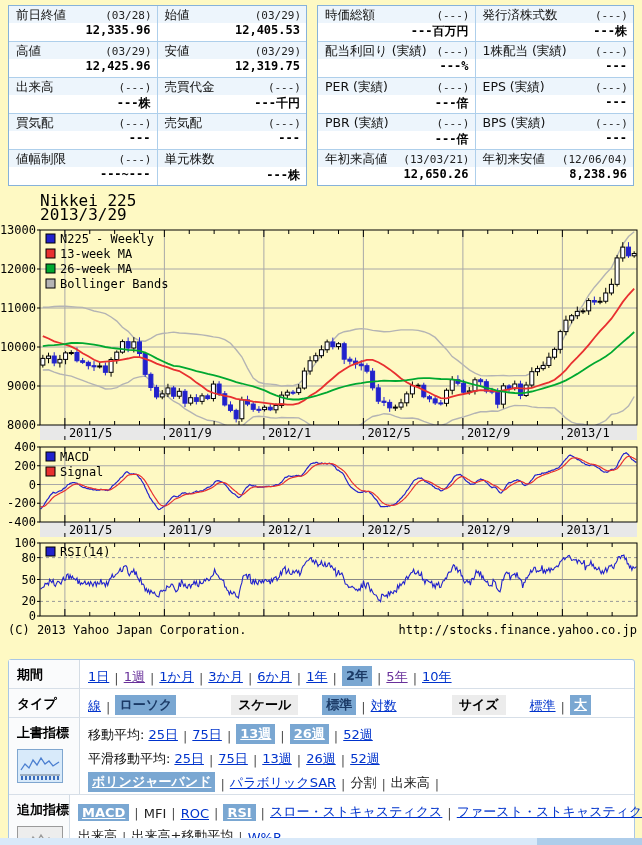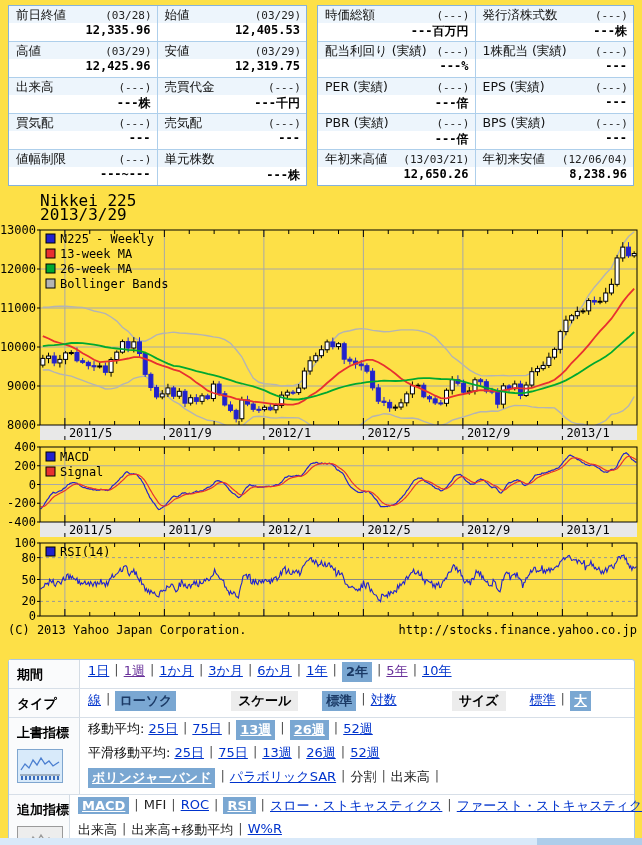--- a/index.html
+++ b/index.html
@@ -1,17 +1,17 @@
 <!DOCTYPE html>
 <html><head>
 <meta charset="utf-8">
 <style>
   html,body{margin:0;padding:0;background:#fff;}
   body{font-family:"DejaVu Sans",sans-serif;color:#000;}
-  .page{position:relative;width:642px;height:845px;background:#fde047;overflow:hidden;}
+  .page{position:relative;width:642px;height:845px;background:#fef9c3;overflow:hidden;}
 
   
   .qtable{position:absolute;border:1px solid #86b2da;background:#fff;display:grid;grid-template-columns:1fr 1fr;}
   .qcell{border-right:1px solid #aecfeb;border-bottom:1px solid #aecfeb;}
   .qcell:nth-child(2n){border-right:none;}
   .qtable .qcell:nth-last-child(-n+2){border-bottom:none;}
   .qline1{display:flex;justify-content:space-between;align-items:center;background:#edf5fc;padding:1px 5px 0 7px;height:16px;}
   .qlabel{font-size:12.5px;color:#111;white-space:nowrap;}
   .qdate{font-family:"DejaVu Sans Mono",monospace;font-size:11px;color:#222;}
   .qvalue{height:17px;text-align:right;font-weight:bold;font-size:12px;font-family:"DejaVu Sans Mono",monospace;padding:0 6px 1px 0;color:#000;}
@@ -23,21 +23,21 @@
   .chart-footer{position:absolute;left:8px;top:623px;width:629px;display:flex;justify-content:space-between;font-family:"DejaVu Sans Mono",monospace;font-size:12px;color:#000;}
 
   
   .controls{position:absolute;left:8px;top:659px;width:625px;background:#fff;border:1px solid #a9c7e5;border-radius:3px;}
   .ctl-row{display:flex;border-bottom:1px solid #d7dfe8;}
   .ctl-row:last-child{border-bottom:none;}
   .ctl-labelcell{width:62px;padding:4px 0 2px 8px;border-right:1px solid #d4dce4;background:#fafbfc;}
   .ctl-label{font-weight:bold;font-size:13px;color:#000;white-space:nowrap;}
   .ctl-thumb{display:block;margin-top:7px;}
   .ctl-content{flex:1;padding:2px 8px;}
-  .ctl-line{display:flex;align-items:flex-start;height:24px;font-size:13px;white-space:nowrap;}
+  .ctl-line{display:flex;align-items:flex-end;height:24px;font-size:13px;white-space:nowrap;}
   .ctl-sep{margin:0 5px;color:#555;}
   .s-link{color:#0033cc;text-decoration:underline;cursor:pointer;}
   .s-visited{color:#68309a;text-decoration:underline;cursor:pointer;}
   .s-current{background:#7aa7d2;color:#1b3a66;font-weight:bold;padding:1px 4px;}
   .s-on{background:#7aa7d2;color:#fff;font-weight:bold;text-decoration:underline;padding:1px 4px;cursor:pointer;}
   .s-plain{color:#222;}
   .s-sublabel{background:#ececec;color:#000;font-weight:bold;padding:1px 7px;margin-left:55px;margin-right:24px;}
   .s-lead{color:#111;margin-right:4px;}
 
   .bottom-strip{position:absolute;left:0;top:838px;width:642px;height:7px;background:#d9e9f9;}

